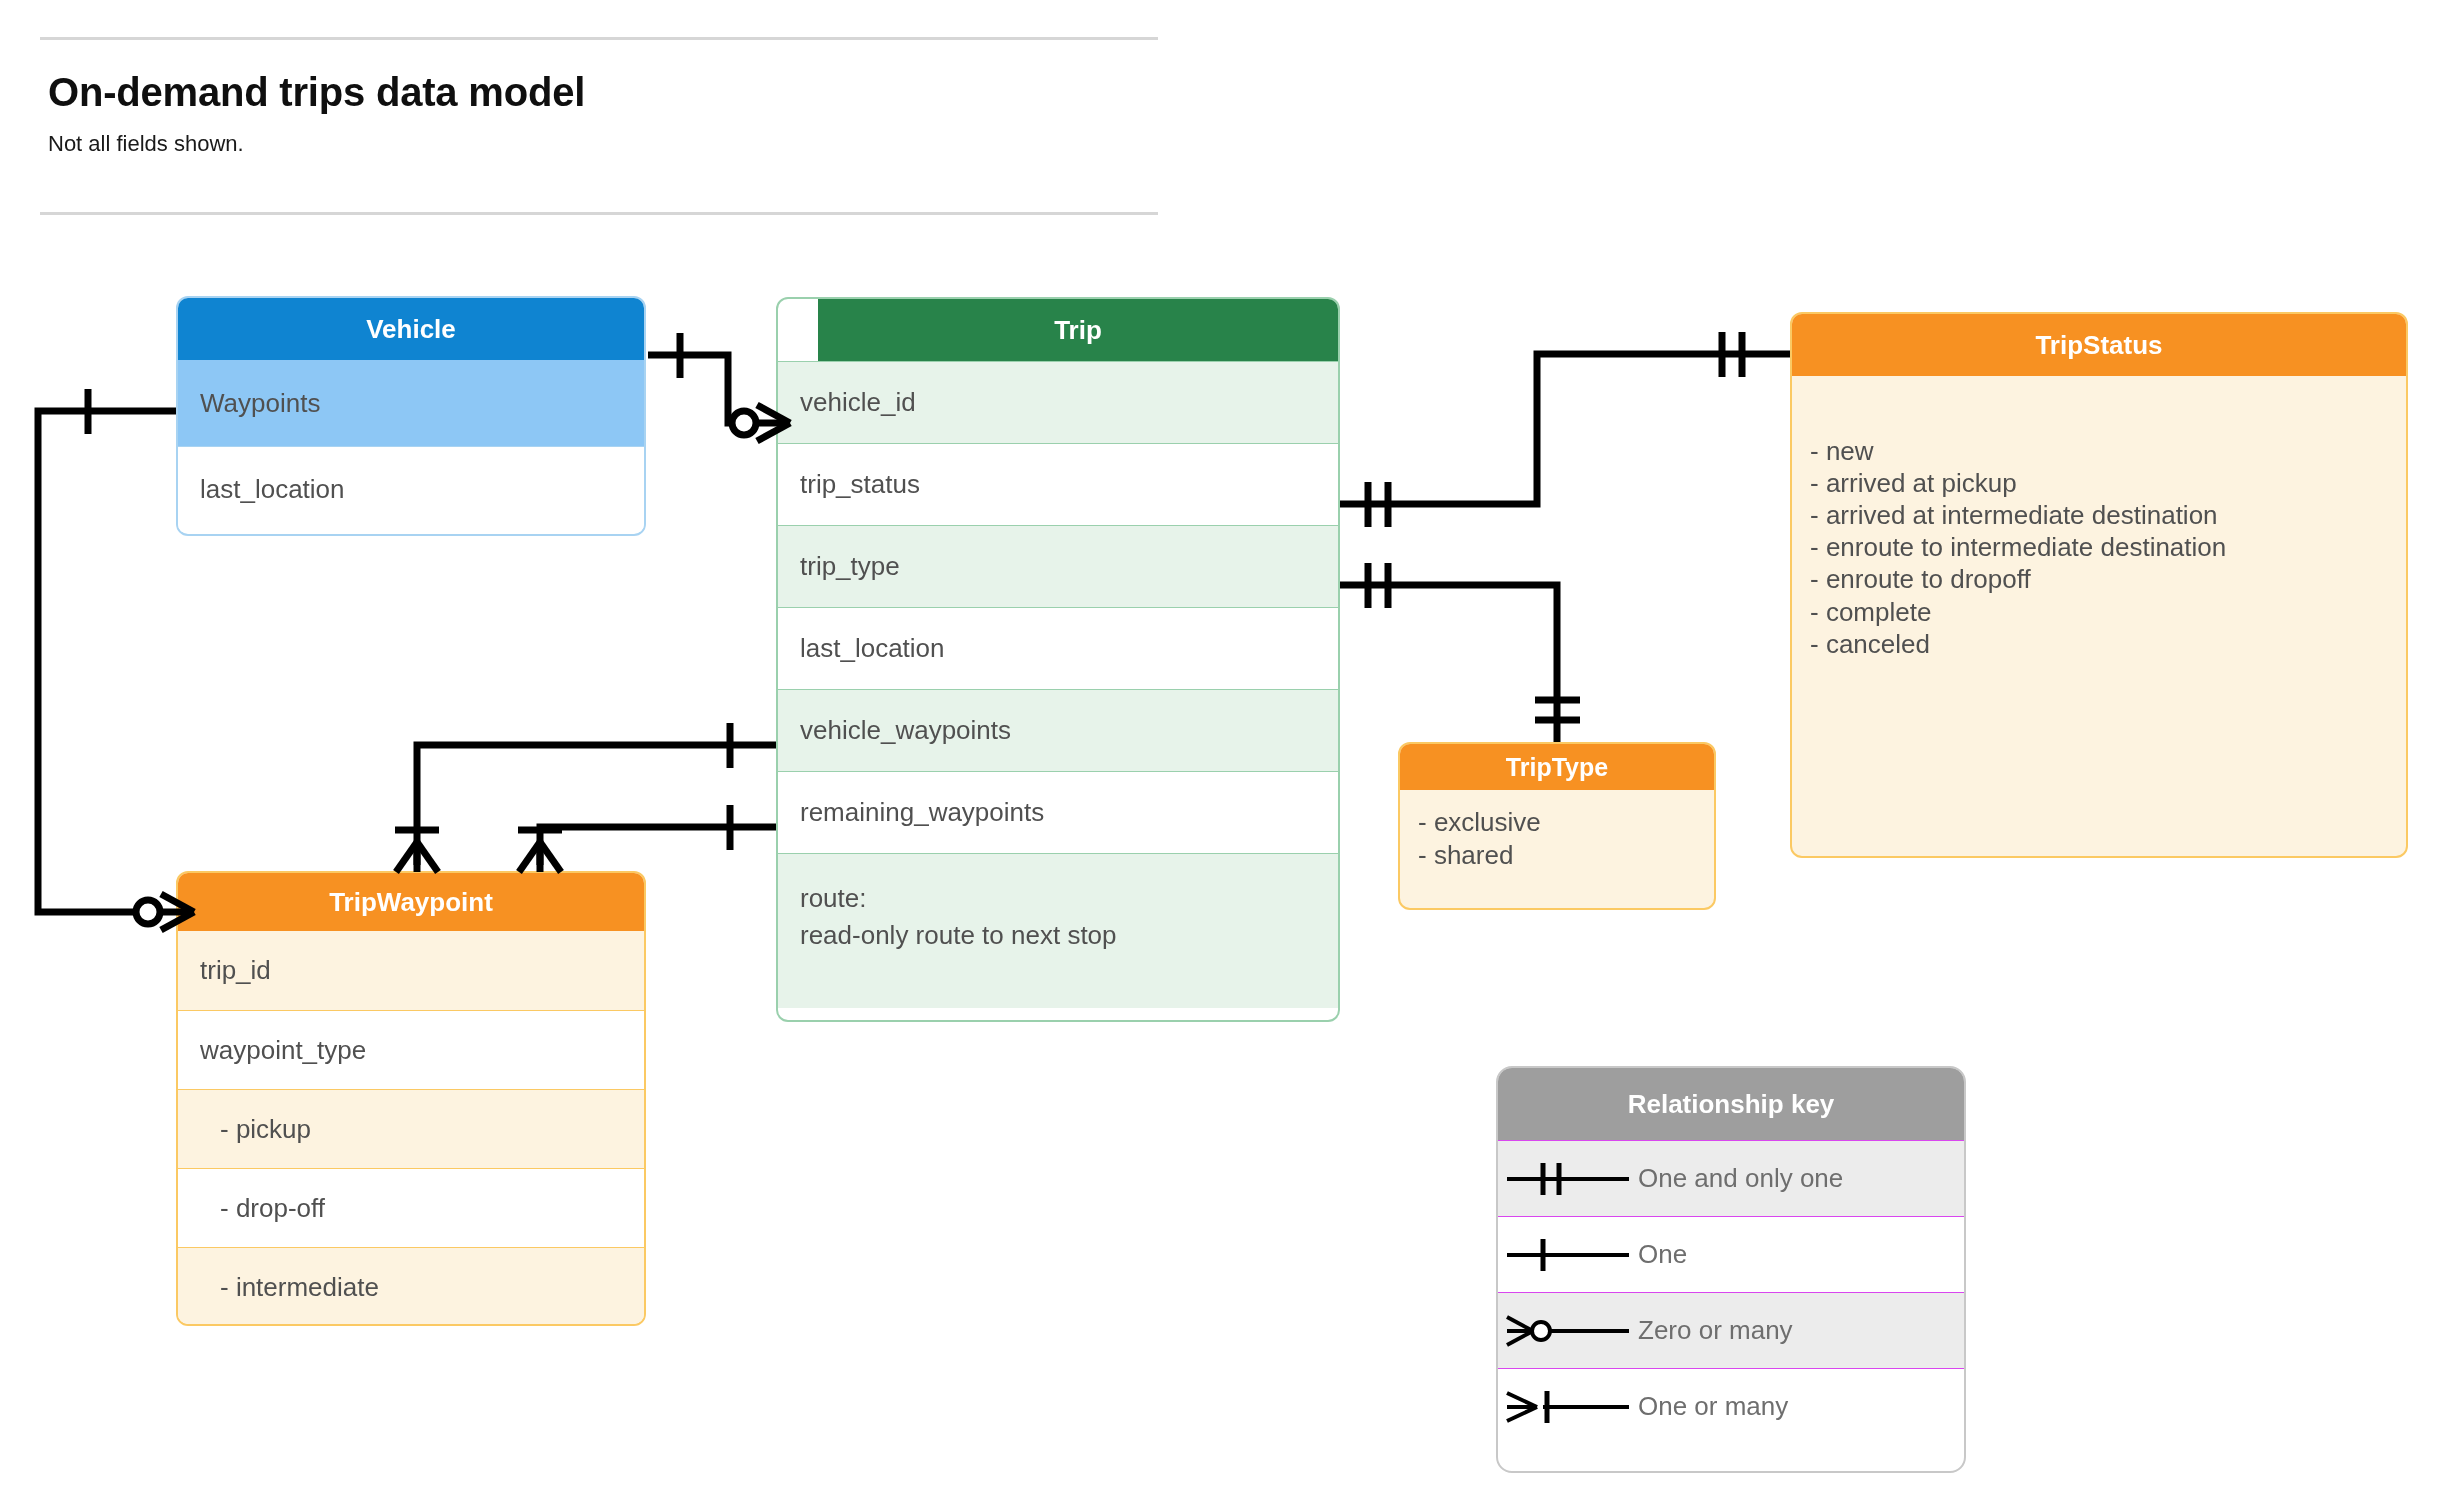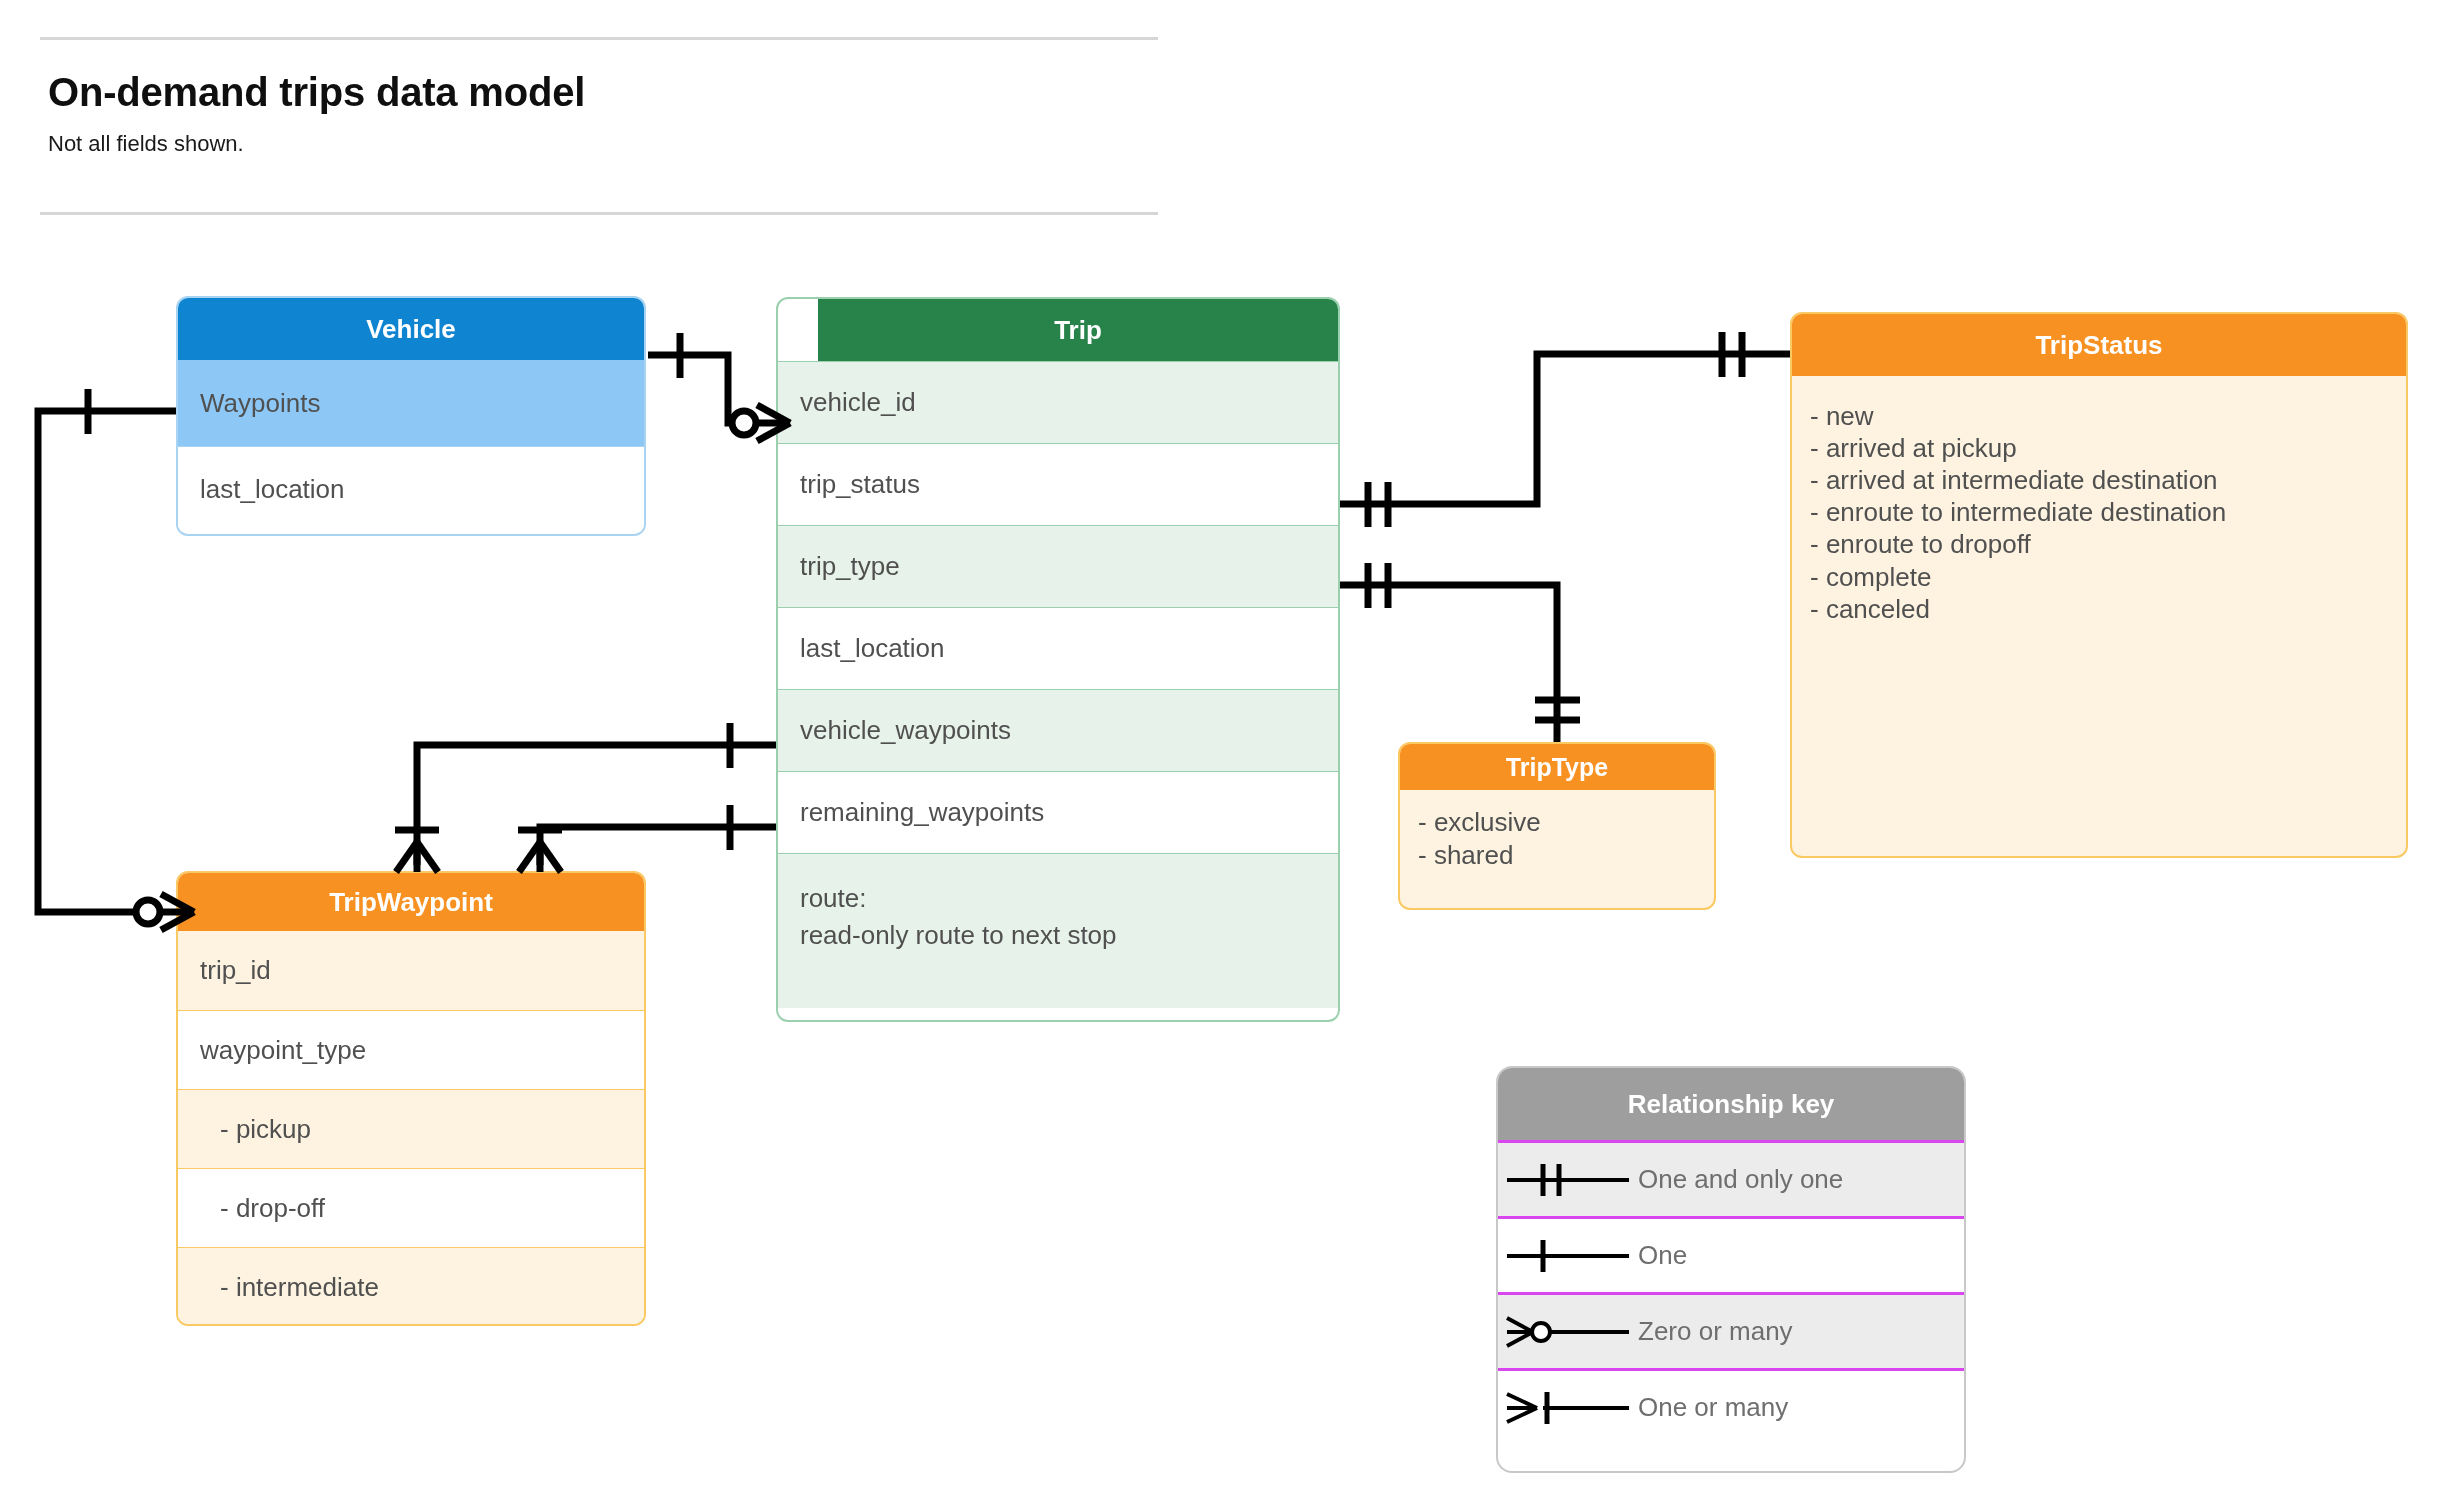--- a/index.html
+++ b/index.html
@@ -111,20 +111,21 @@
 
   
   #tripstatus {
     left: 1790px; top: 312px; width: 618px; height: 546px;
     border: 2px solid #fbc963;
     background: #fdf3e0;
   }
   #tripstatus .entity-header { height: 62px; background: #f79122; }
   #tripstatus .list {
     padding: 24px 16px 0 18px;
+    margin-top: 35px;
   }
   #tripstatus .li {
     font-size: 26px;
     color: #505050;
     line-height: 1.235;
     white-space: nowrap;
   }
 
   
   #triptype {
@@ -166,21 +167,21 @@
   }
   #legend .entity-header {
     height: 72px;
     background: #9e9e9e;
     font-size: 26px;
   }
   .legend-row {
     display: flex;
     align-items: center;
     height: 76px;
-    border-top: 3px solid #d946ef;
+    border-top: 1px solid #d946ef;
     box-sizing: border-box;
   }
   .legend-row.shade { background: #ececec; }
   .legend-sym {
     width: 140px;
     flex: 0 0 140px;
     display: flex;
     align-items: center;
     justify-content: center;
   }

